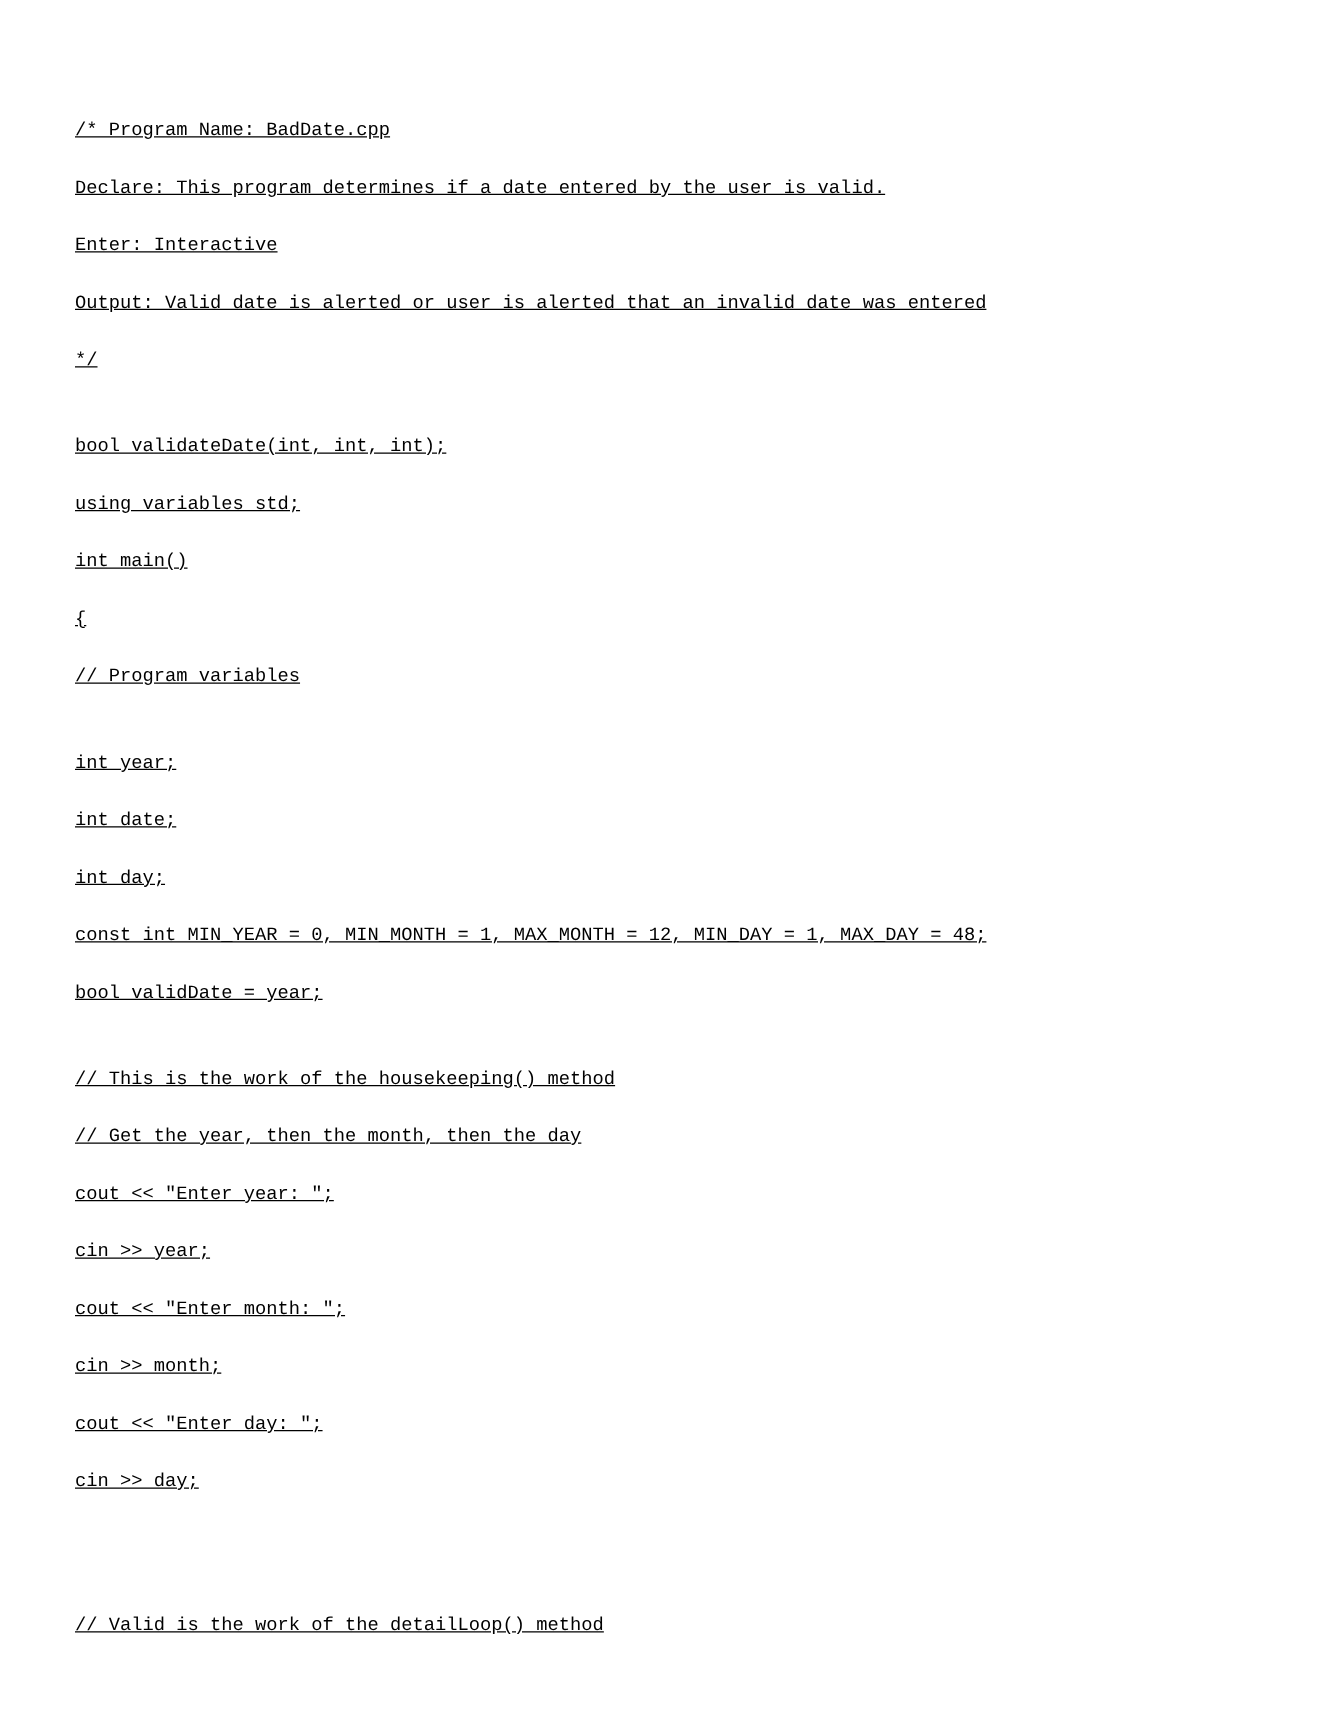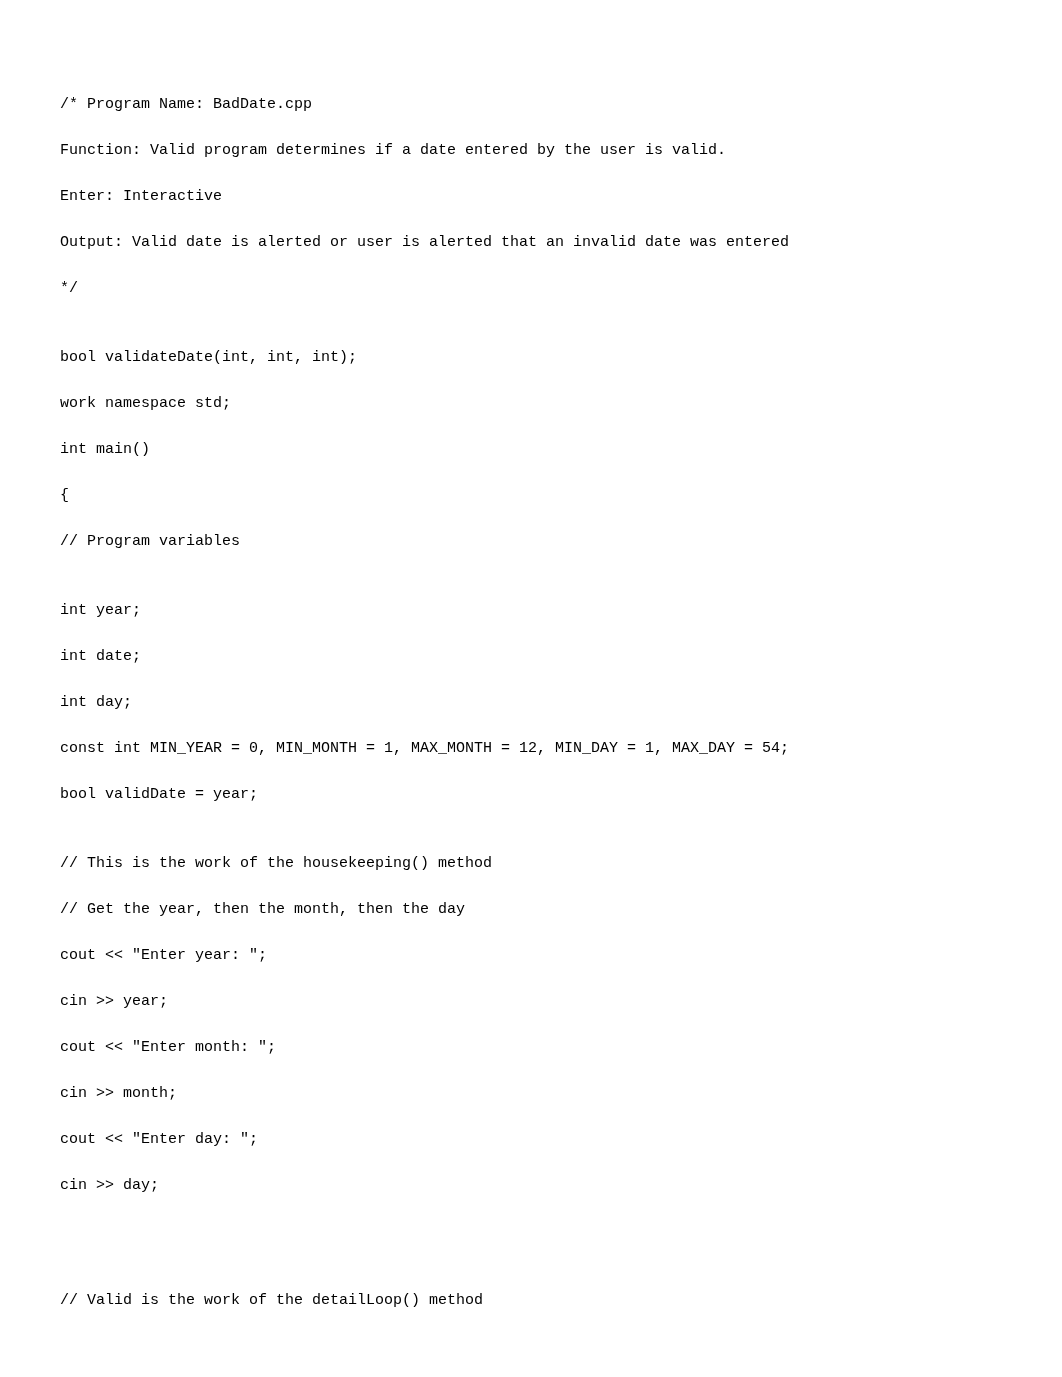--- a/index.html
+++ b/index.html
@@ -11,42 +11,43 @@
   .page {
     padding: 70px 60px 60px 60px;
     font-family: "Courier New", Courier, monospace;
     font-size: 15px;
     line-height: 23px;
     color: #000000;
     white-space: pre;
   }
   .codeblock {
     display: block;
+    text-decoration: underline;
   }
 </style>
 </head>
 <body>
 
 <div class="page">
 <span class="codeblock">/* Program Name: BadDate.cpp</span>
-<span class="codeblock">Function: Valid program determines if a date entered by the user is valid.</span>
+<span class="codeblock">Declare: This program determines if a date entered by the user is valid.</span>
 <span class="codeblock">Enter: Interactive</span>
 <span class="codeblock">Output: Valid date is alerted or user is alerted that an invalid date was entered</span>
 <span class="codeblock">*/</span>
 <span class="codeblock"></span>
 <span class="codeblock">bool validateDate(int, int, int);</span>
-<span class="codeblock">work namespace std;</span>
+<span class="codeblock">using variables std;</span>
 <span class="codeblock">int main()</span>
 <span class="codeblock">{</span>
 <span class="codeblock">// Program variables</span>
 <span class="codeblock"></span>
 <span class="codeblock">int year;</span>
 <span class="codeblock">int date;</span>
 <span class="codeblock">int day;</span>
-<span class="codeblock">const int MIN_YEAR = 0, MIN_MONTH = 1, MAX_MONTH = 12, MIN_DAY = 1, MAX_DAY = 54;</span>
+<span class="codeblock">const int MIN_YEAR = 0, MIN_MONTH = 1, MAX_MONTH = 12, MIN_DAY = 1, MAX_DAY = 48;</span>
 <span class="codeblock">bool validDate = year;</span>
 <span class="codeblock"></span>
 <span class="codeblock">// This is the work of the housekeeping() method</span>
 <span class="codeblock">// Get the year, then the month, then the day</span>
 <span class="codeblock">cout &lt;&lt; "Enter year: ";</span>
 <span class="codeblock">cin &gt;&gt; year;</span>
 <span class="codeblock">cout &lt;&lt; "Enter month: ";</span>
 <span class="codeblock">cin &gt;&gt; month;</span>
 <span class="codeblock">cout &lt;&lt; "Enter day: ";</span>
 <span class="codeblock">cin &gt;&gt; day;</span>

